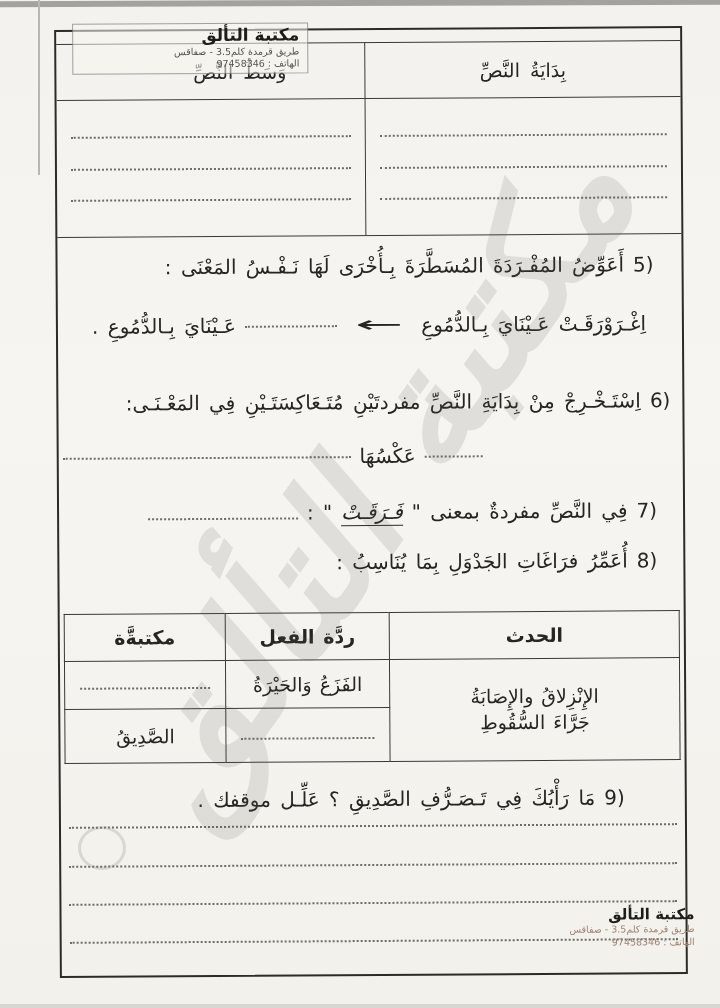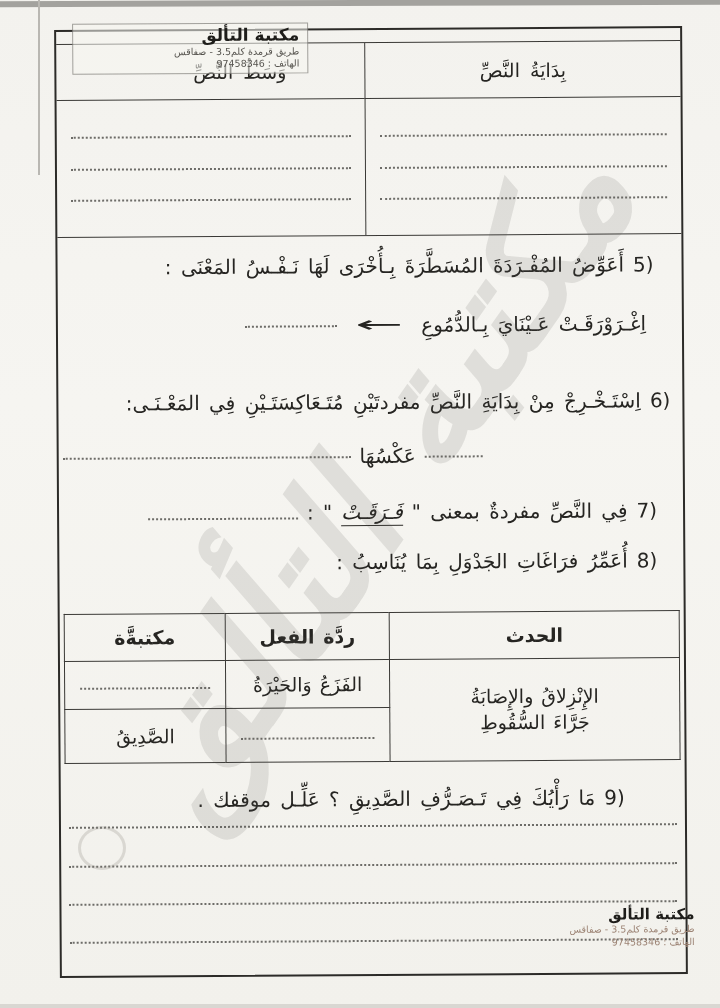--- a/index.html
+++ b/index.html
@@ -118,20 +118,21 @@
     </div>
 
     <div class="q q5">
       <span class="qnum">5)</span>
       <span>أَعَوِّضُ المُفْـرَدَةَ المُسَطَّرَةَ بِـأُخْرَى لَهَا نَـفْـسُ المَعْنَى :</span>
     </div>
     <div class="q q5line">
       <span>اِغْـرَوْرَقَـتْ عَـيْنَايَ بِـالدُّمُوعِ</span>
       <span class="arrow-glyph">←</span>
       <span class="blank-inline" style="width:92px"></span>
+      <span>عَـيْنَايَ بِـالدُّمُوعِ .</span>
     </div>
 
     <div class="q q6">
       <span class="qnum">6)</span>
       <span>اِسْتَـخْـرِجْ مِنْ بِدَايَةِ النَّصِّ مفردتَيْنِ مُتَـعَاكِسَتَـيْنِ فِي المَعْـنَـى:</span>
     </div>
     <div class="q q6line">
       <span class="blank-inline" style="width:58px"></span>
       <span>عَكْسُهَا</span>
       <span class="blank-inline" style="width:288px"></span>

